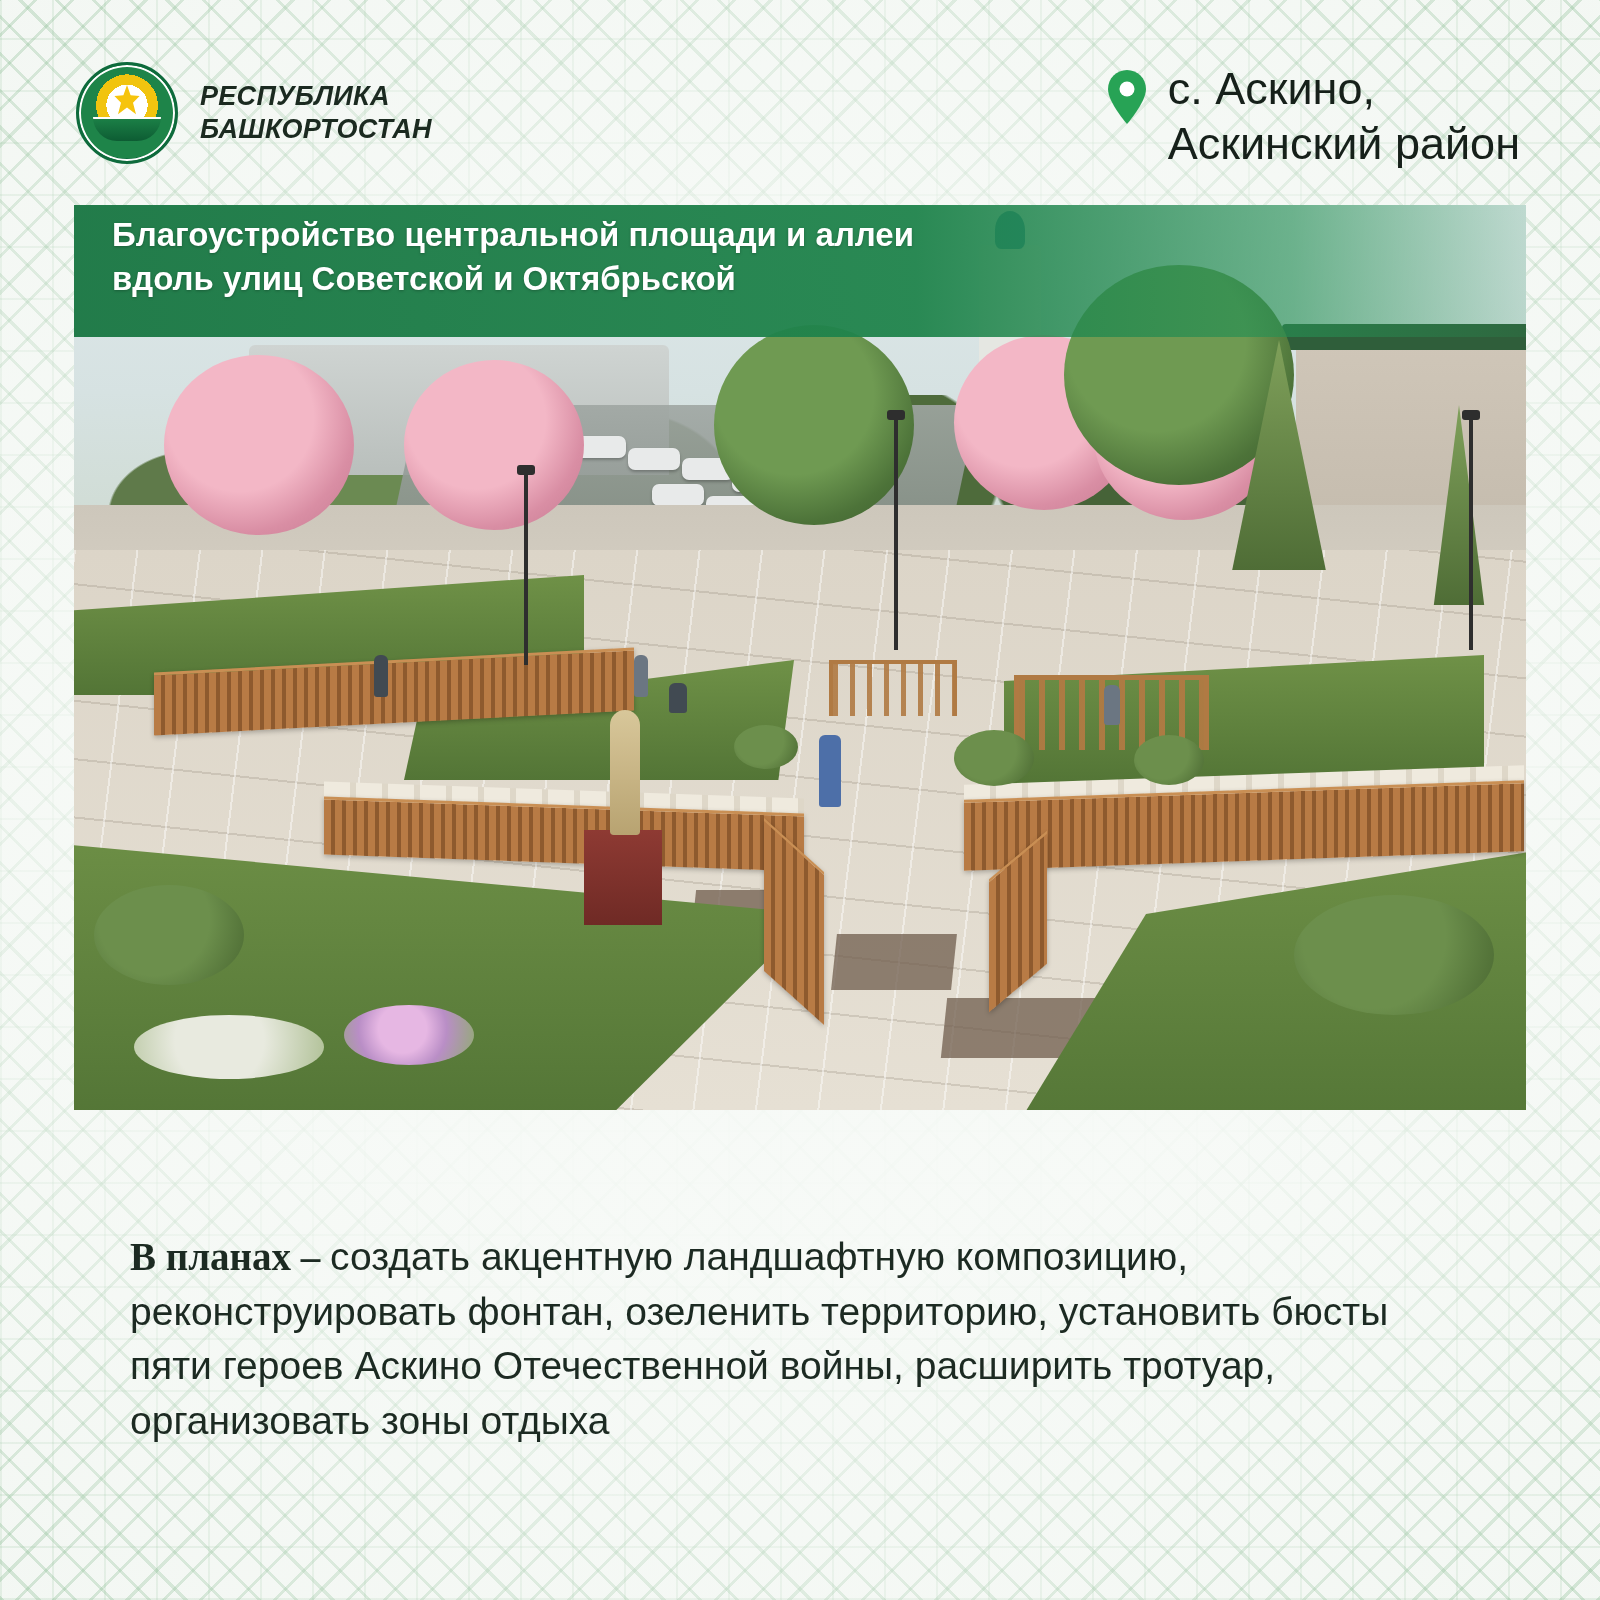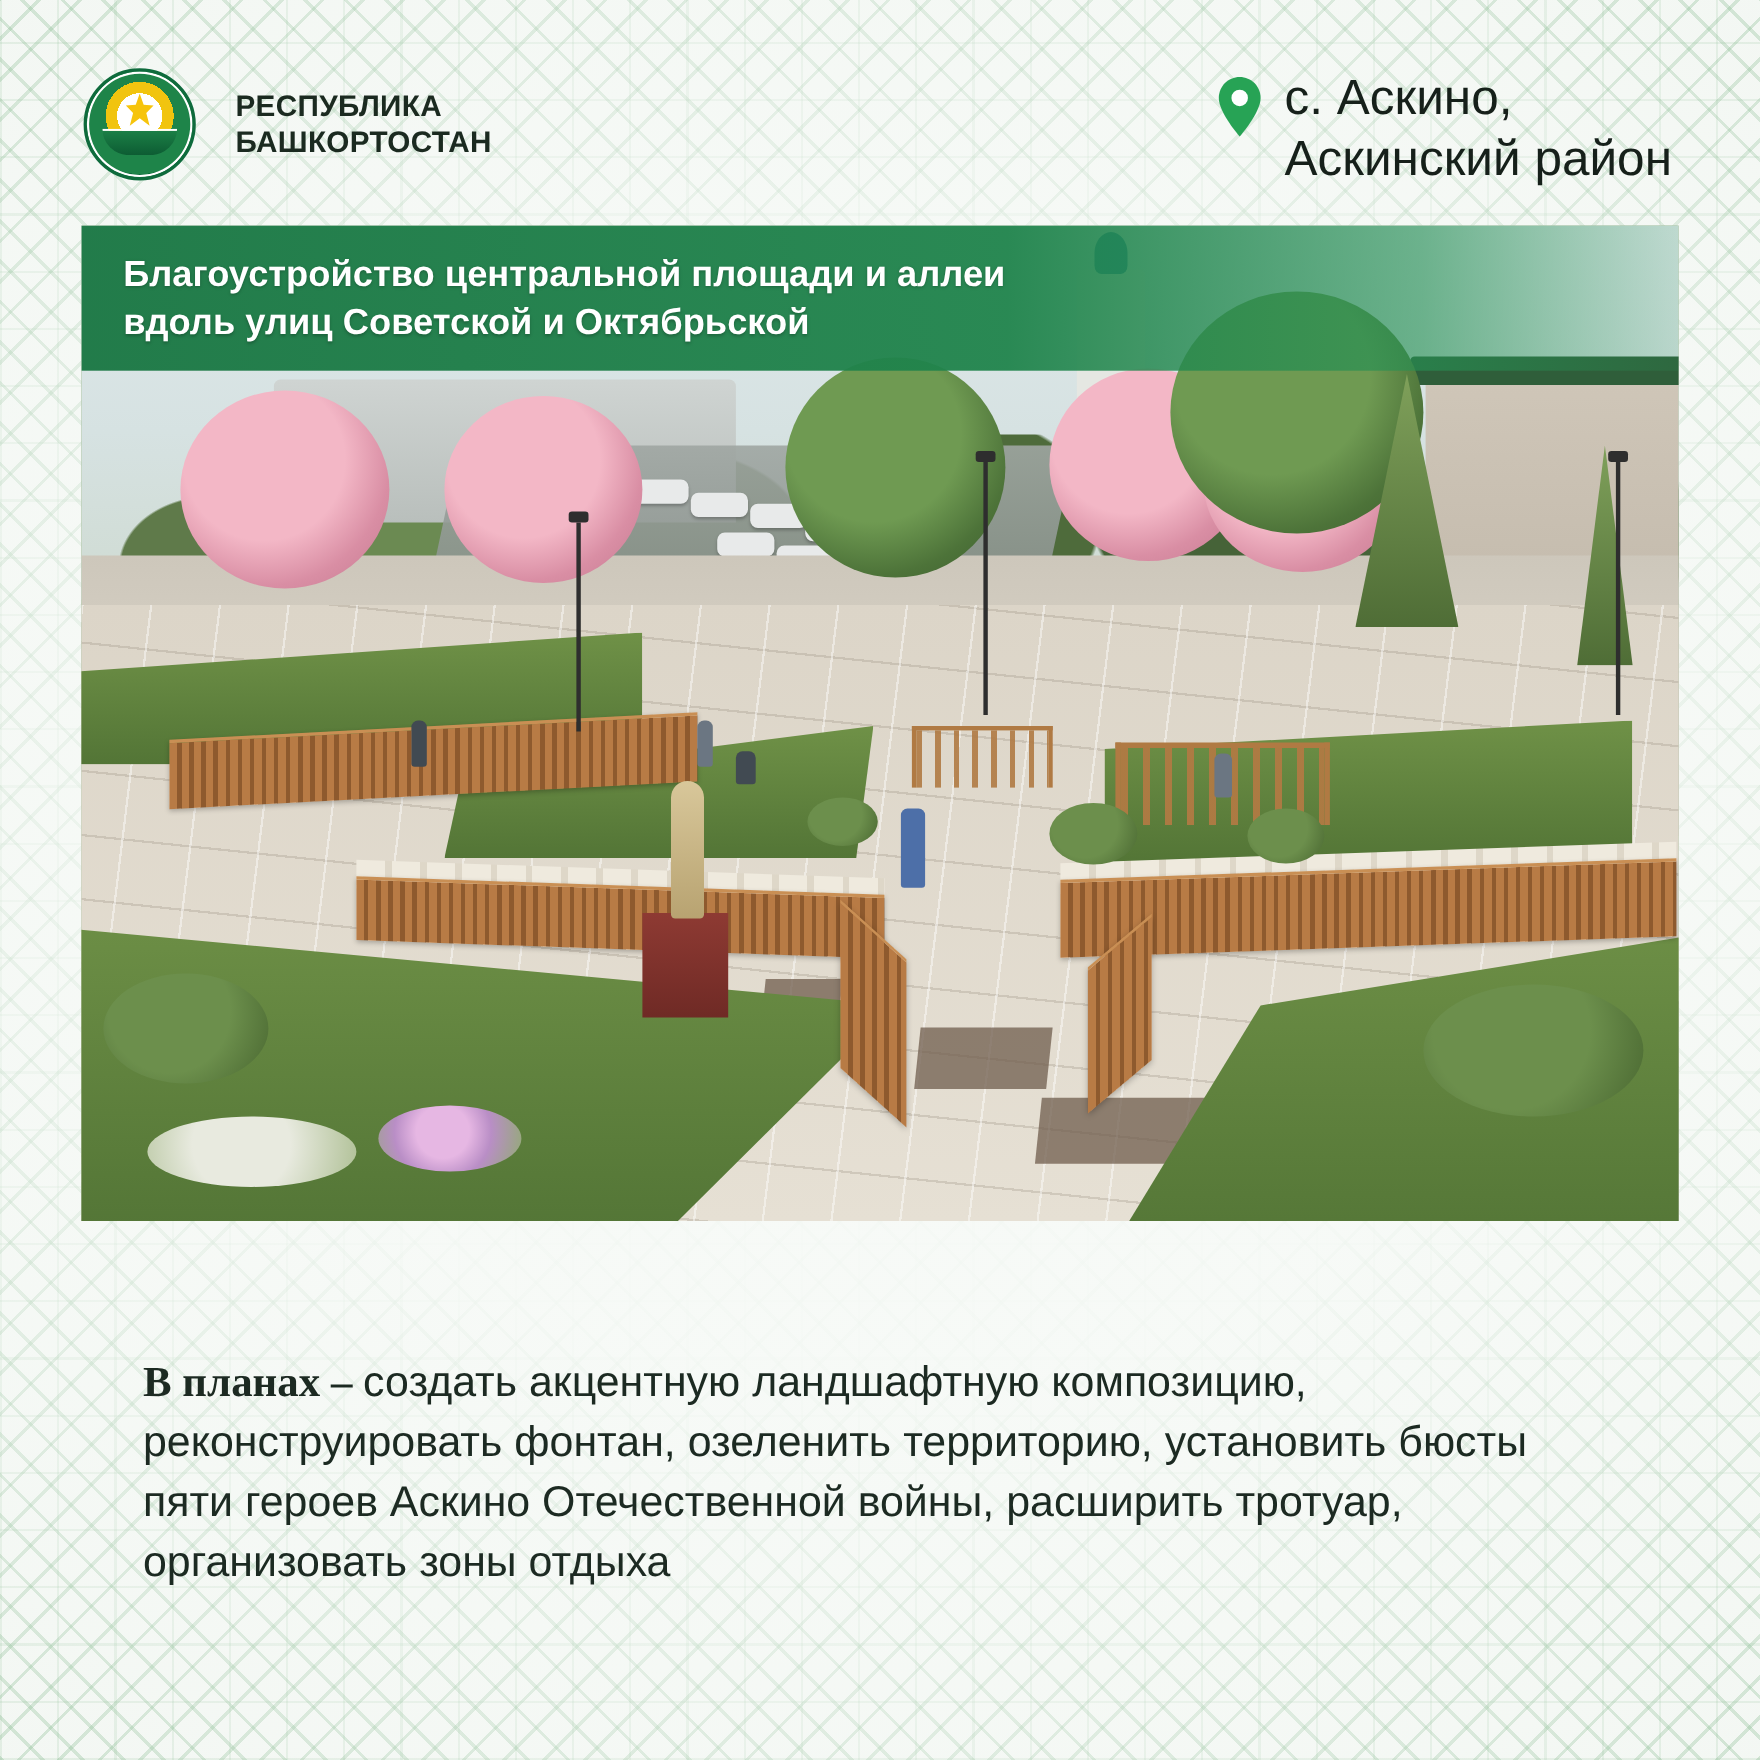--- a/index.html
+++ b/index.html
@@ -46,21 +46,22 @@
     left: 76px;
     right: 76px;
     height: 120px;
     display: flex;
     align-items: flex-start;
     justify-content: space-between;
   }
   .brand {
     display: flex;
     align-items: center;
-    gap: 36px;
+    gap: 22px;
+    font-style: italic;
   }
   .emblem {
     width: 96px;
     height: 96px;
     border-radius: 50%;
     background: radial-gradient(circle at 50% 42%, #ffffff 0 28%, #f1c40f 28% 42%, #1e8449 42% 72%, #0e6b3c 72% 100%);
     border: 3px solid #0e6b3c;
     position: relative;
     flex: none;
     box-shadow: 0 0 0 2px #ffffff inset;
@@ -397,21 +398,21 @@
     position: absolute;
     left: 0;
     top: 0;
     width: 100%;
     height: 132px;
     background: linear-gradient(90deg, rgba(28,120,69,0.97) 0%, rgba(32,132,76,0.95) 58%, rgba(38,145,84,0.62) 84%, rgba(42,150,88,0.18) 100%);
   }
   .banner-text {
     position: absolute;
     left: 38px;
-    top: 22px;
+    top: 8px;
     right: 420px;
     color: #ffffff;
     font-size: 33px;
     font-weight: bold;
     line-height: 1.34;
     white-space: pre-line;
     text-shadow: 0 1px 3px rgba(0,0,0,0.25);
   }
 
   

